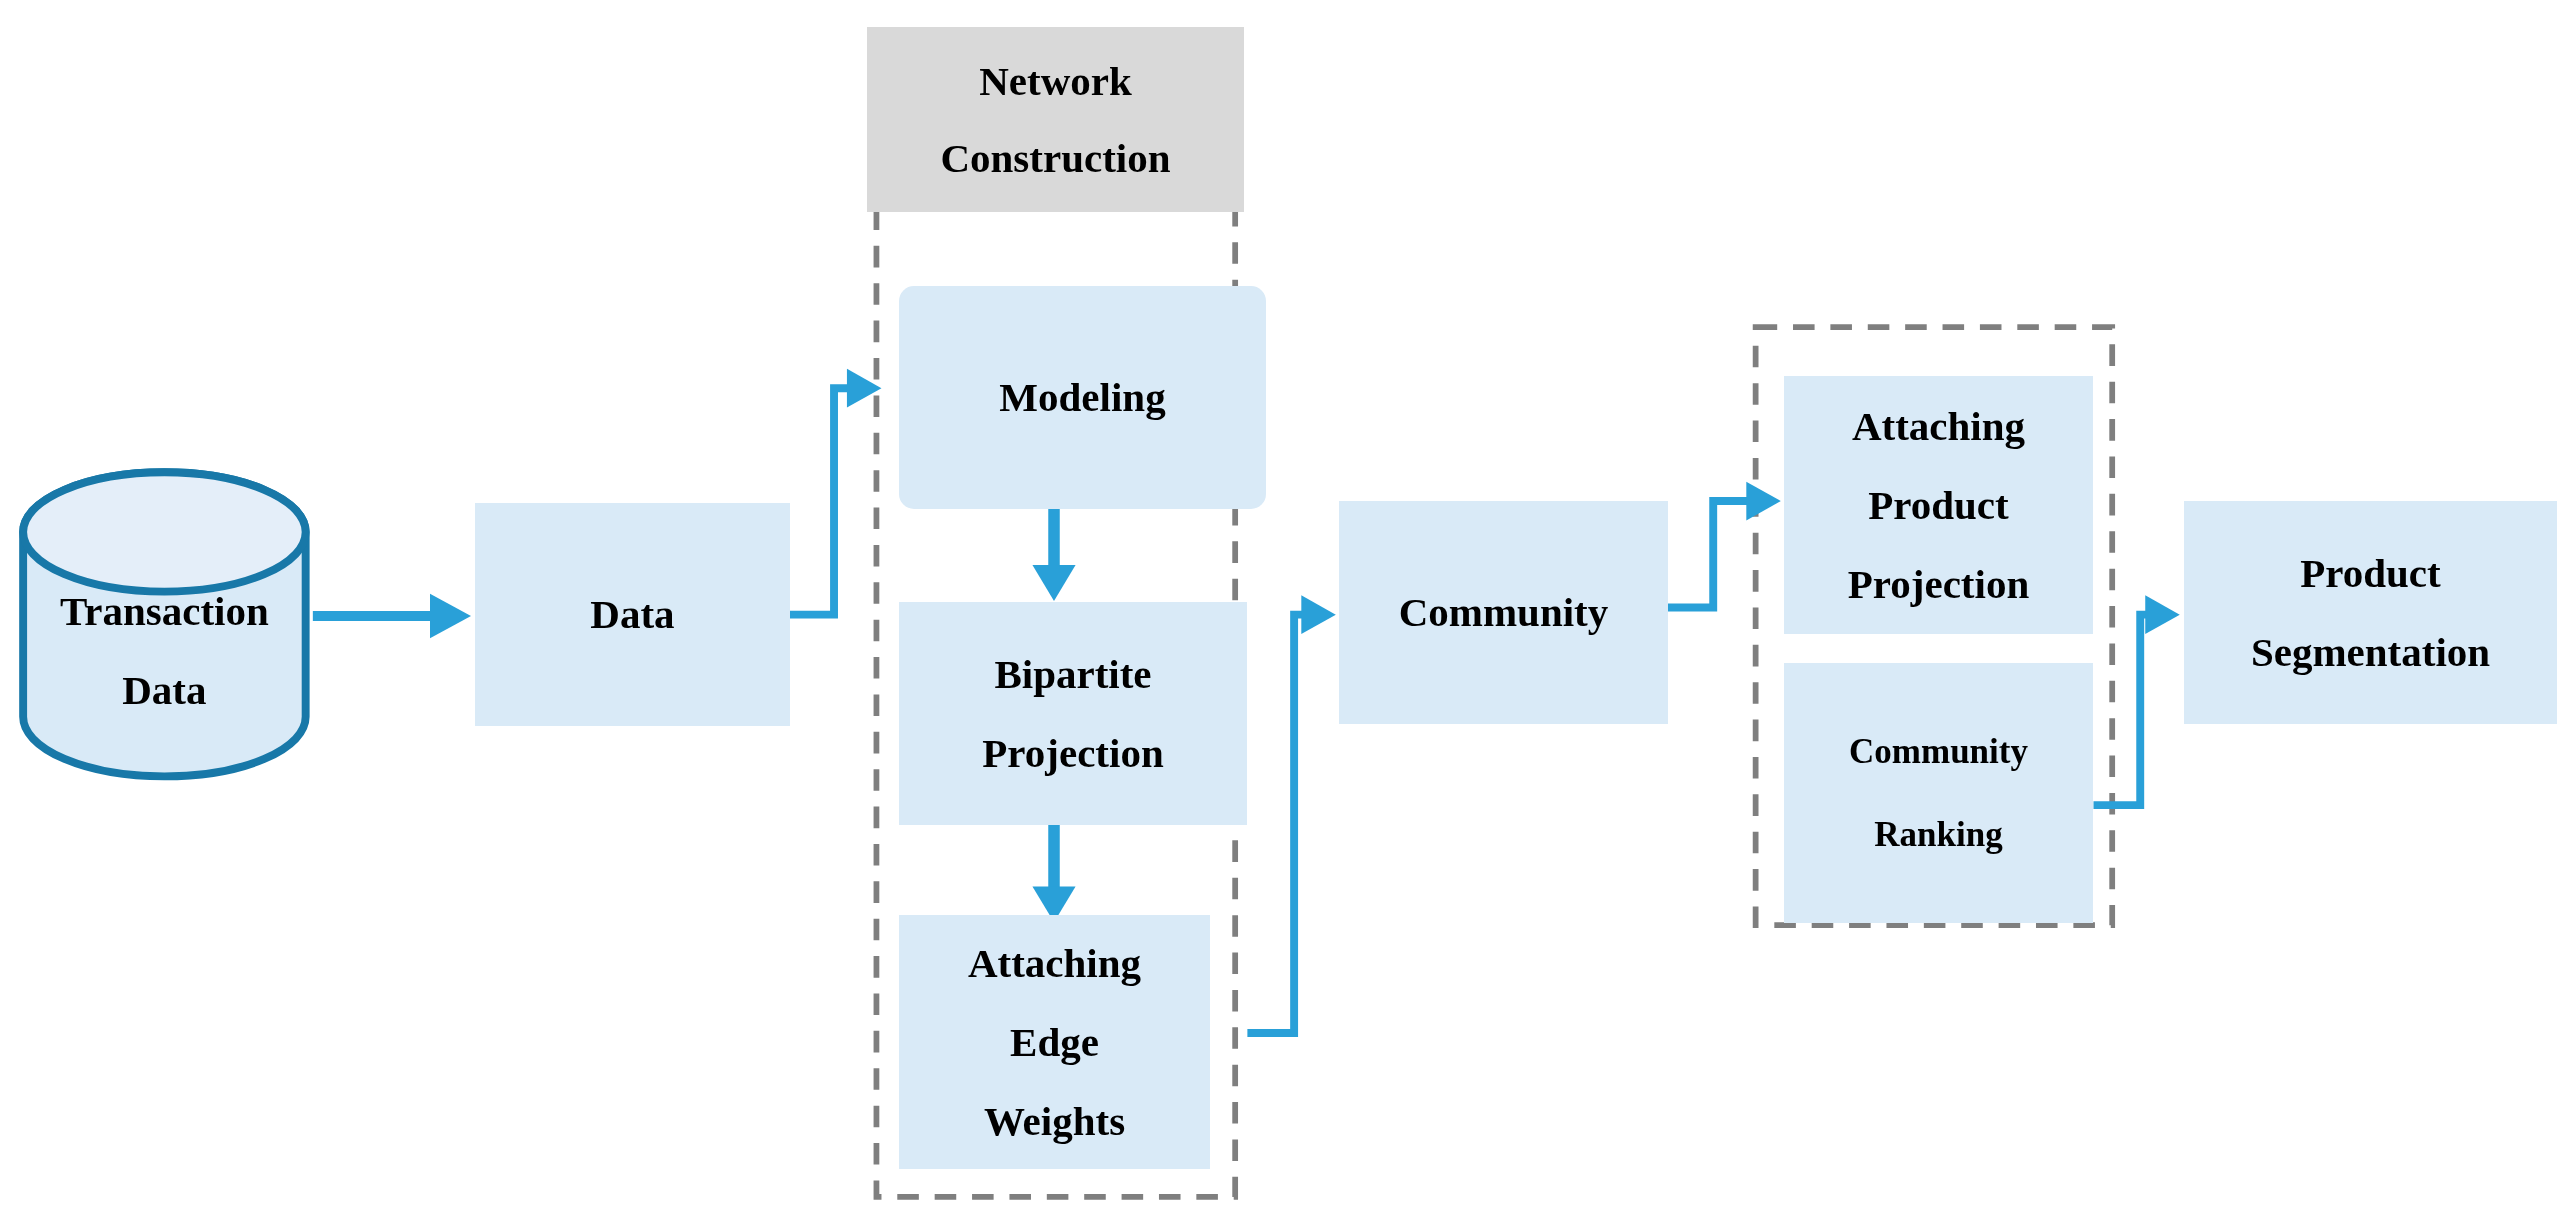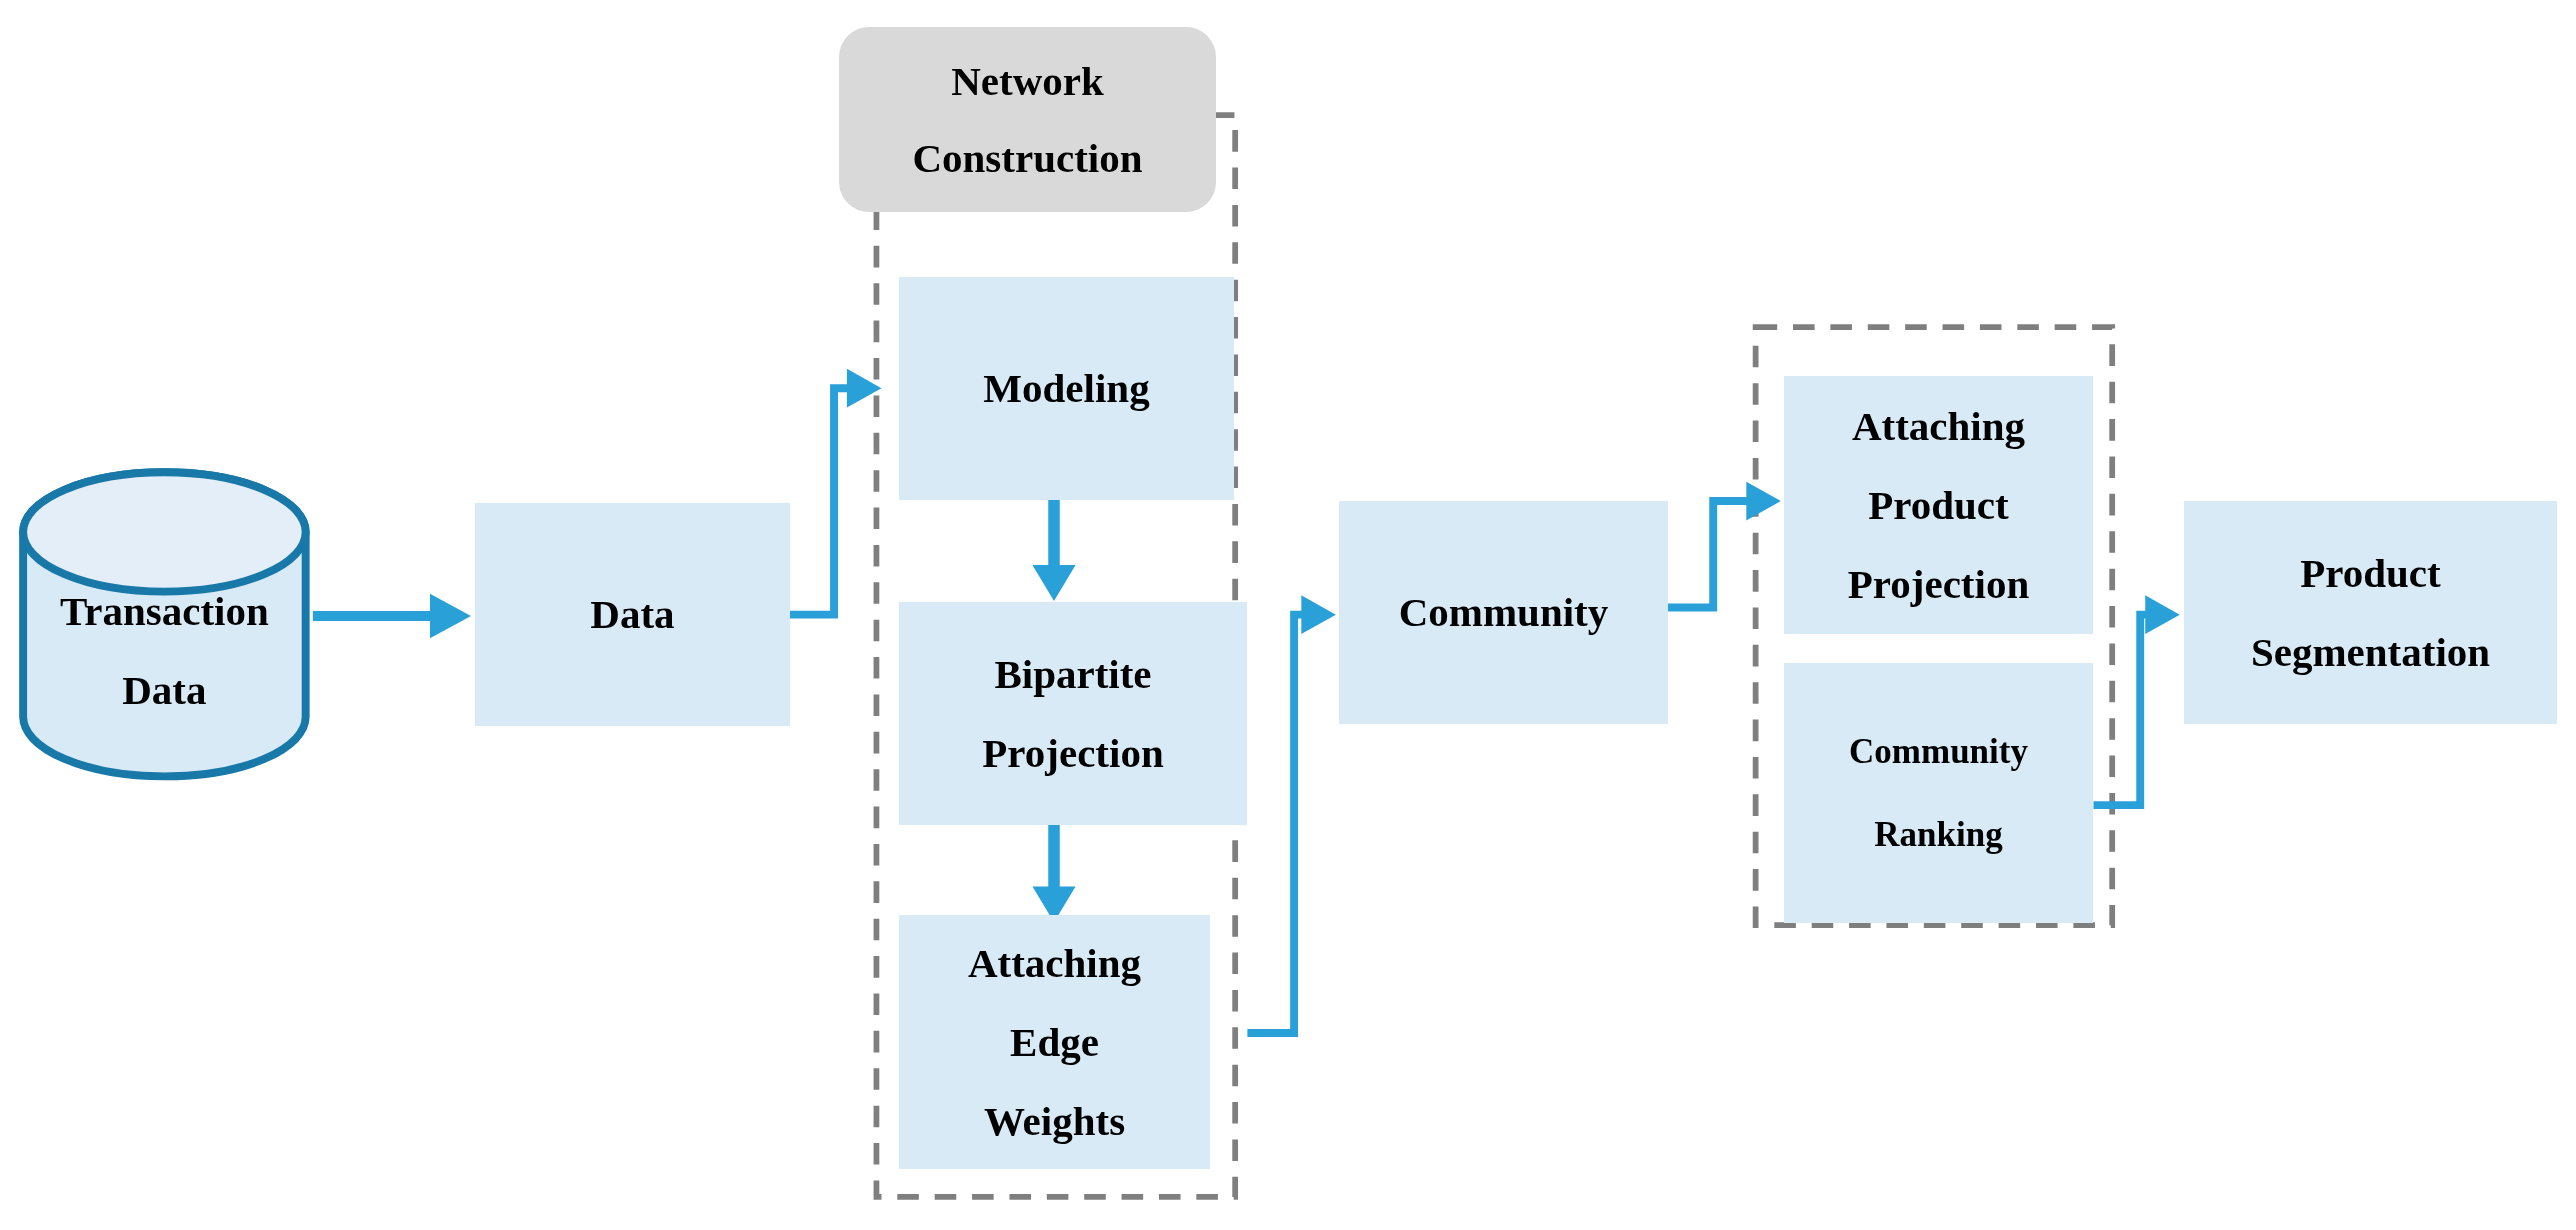--- a/index.html
+++ b/index.html
@@ -106,26 +106,26 @@
 
   <div class="cyl-label" style="left:19.4px; top:532px; width:290px; height:237px;">
     <div class="ln">Transaction</div>
     <div class="ln">Data</div>
   </div>
 
   <div class="node" style="left:475px; top:503px; width:315px; height:223px;">
     <div class="ln">Data</div>
   </div>
 
-  <div class="group-header" style="left:839px; top:27px; width:377px; height:185px;border-radius:30px;">
+  <div class="group-header" style="left:867px; top:27px; width:377px; height:185px;">
     <div class="ln">Network</div>
     <div class="ln">Construction</div>
   </div>
 
-  <div class="node" style="left:899px; top:277px; width:335px; height:223px;">
+  <div class="node" style="left:899px; top:286px; width:367px; height:223px;border-radius:15px;">
     <div class="ln">Modeling</div>
   </div>
 
   <div class="node" style="left:899px; top:602px; width:348px; height:223px;">
     <div class="ln">Bipartite</div>
     <div class="ln">Projection</div>
   </div>
 
   <div class="node" style="left:899px; top:915px; width:311px; height:254px;">
     <div class="ln">Attaching</div>

